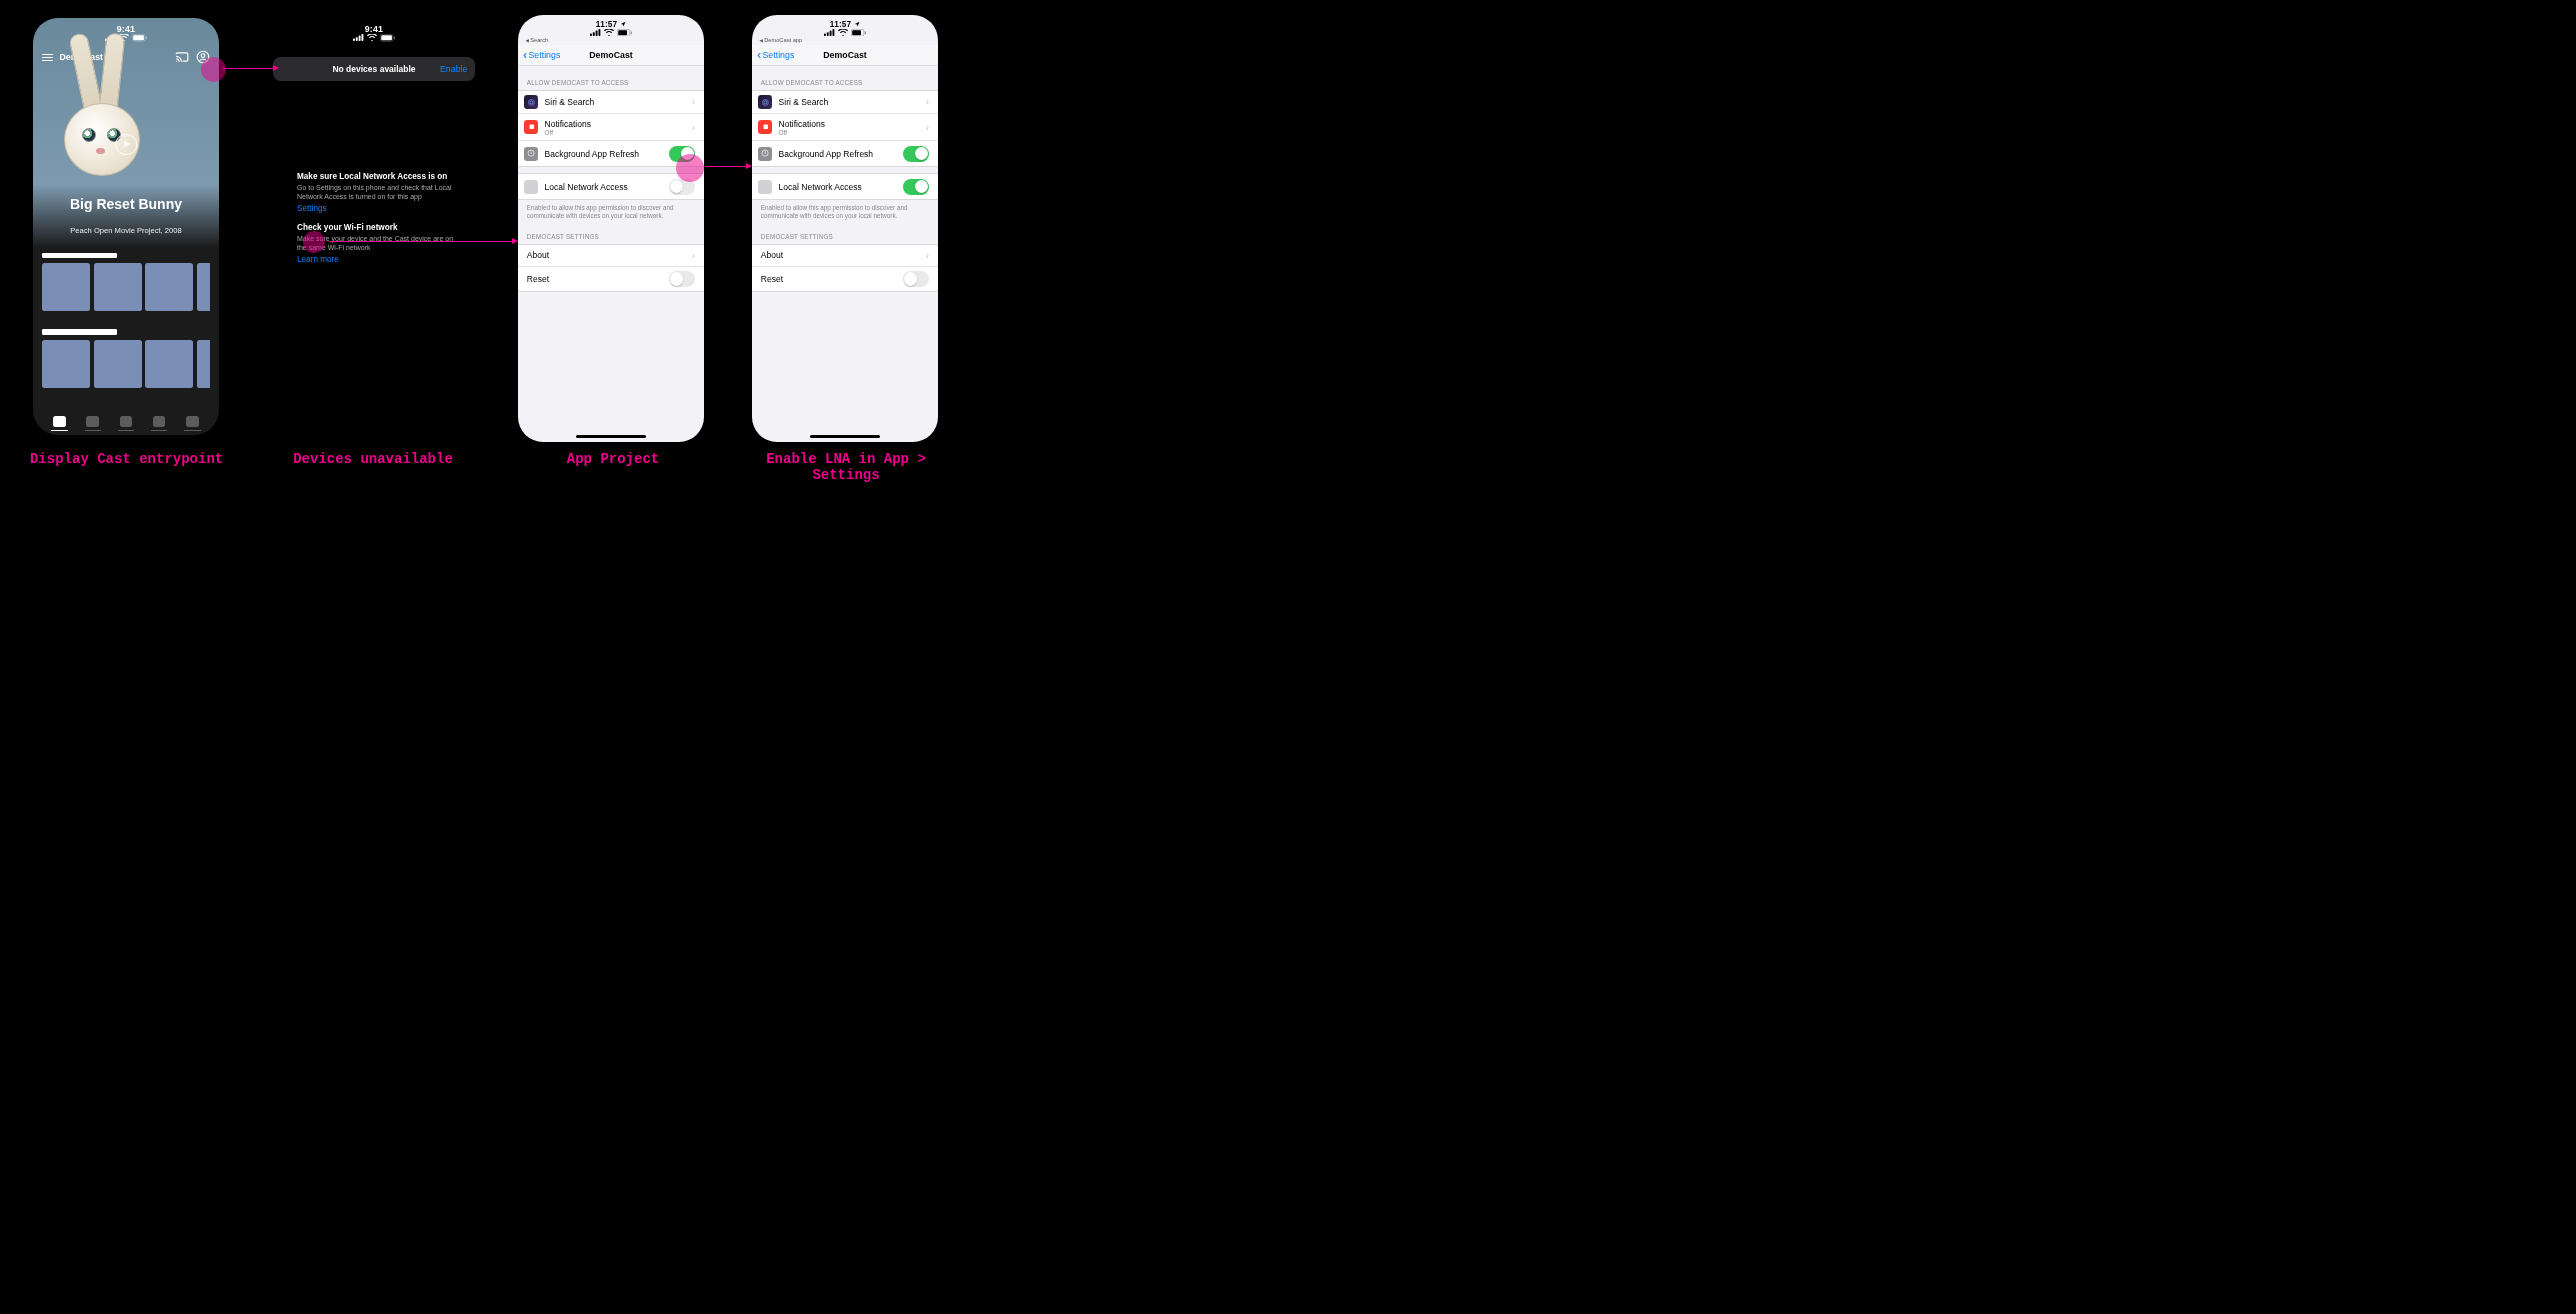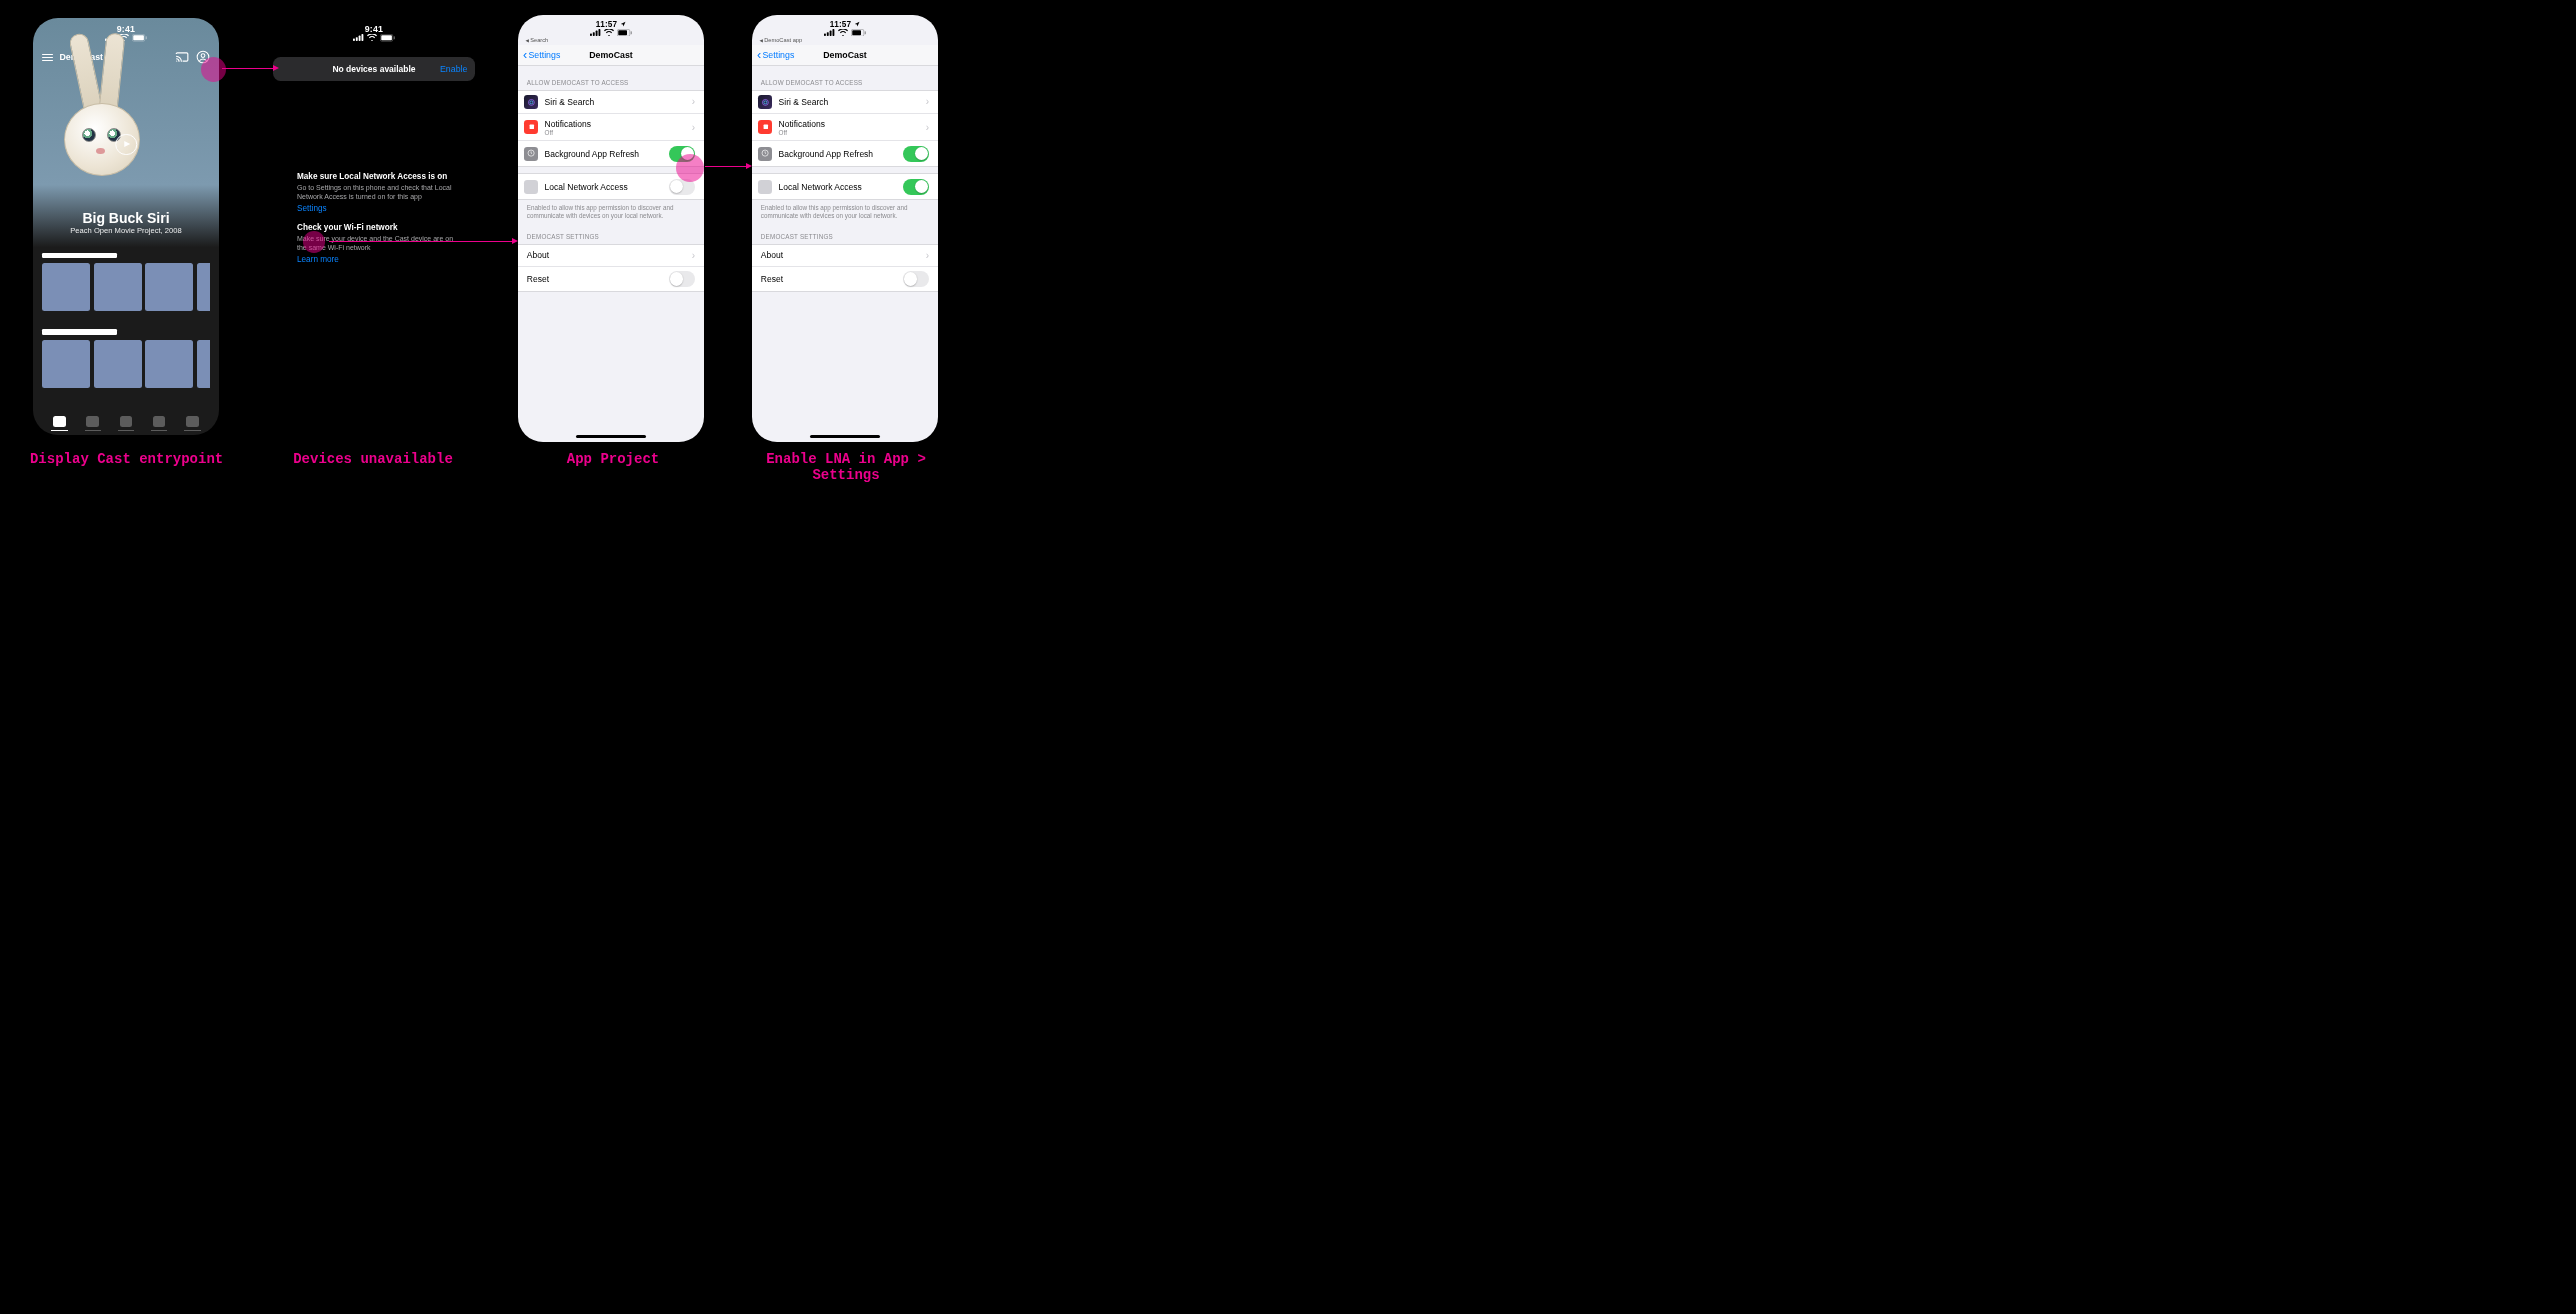--- a/index.html
+++ b/index.html
@@ -101,21 +101,21 @@
   .bunny .nose { position:absolute; left:57px; top:96px; width:8.8px; height:6.3px;
                  background:#d99; border-radius:50%; }
   .play-btn { position:absolute; left:50%; top:63px; transform:translateX(-50%);
               width:21.5px; height:21.5px; border:1.3px solid #fff; border-radius:50%;
               display:flex; align-items:center; justify-content:center; }
   .play-btn::after { content:""; border-left:6.3px solid #fff;
                      border-top:3.8px solid transparent; border-bottom:3.8px solid transparent;
                      margin-left:1.9px; }
   #s1 .title-block { position:absolute; bottom:12.6px; left:0; right:0; text-align:center;}
   #s1 .movie-title { font-size:14px; font-weight:700; }
-  #s1 .movie-sub { font-size:7.6px; opacity:0.9; margin-top:0; }
+  #s1 .movie-sub { font-size:7.6px; opacity:0.9; margin-top:14px; }
 
   .strip { padding: 5px 8.8px 0; }
   .strip .strip-title-ph { width:75px; height:5.7px; background:#fff; border-radius:1.3px;
                            margin-bottom:5px; }
   .strip .tiles { display:flex; gap:3.8px; overflow:hidden; }
   .strip .tile { width:48px; height:48px; background:#7b8fb6; border-radius:2.5px; flex:0 0 auto; }
   .strip .tile.partial { width:25px; }
 
   .tabbar { position:absolute; bottom:7.6px; left:0; right:0;
             display:flex; justify-content:space-around; padding:0 10px; }
@@ -247,21 +247,21 @@
     <div class="bunny">
       <div class="ear1"></div>
         <div class="ear2"></div>
       <div class="head"></div>
       <div class="eye e1"></div>
         <div class="eye e2"></div>
       <div class="nose"></div>
     </div>
     <div class="play-btn"></div>
     <div class="title-block">
-      <div class="movie-title">Big Buck Siri</div>
+      <div class="movie-title">Big Reset Bunny</div>
       <div class="movie-sub">Peach Open Movie Project, 2008</div>
     </div>
   </div>
 
   <div class="strip">
     <div class="strip-title-ph"></div>
     <div class="tiles">
       <div class="tile"></div>
       <div class="tile"></div>
       <div class="tile"></div>

